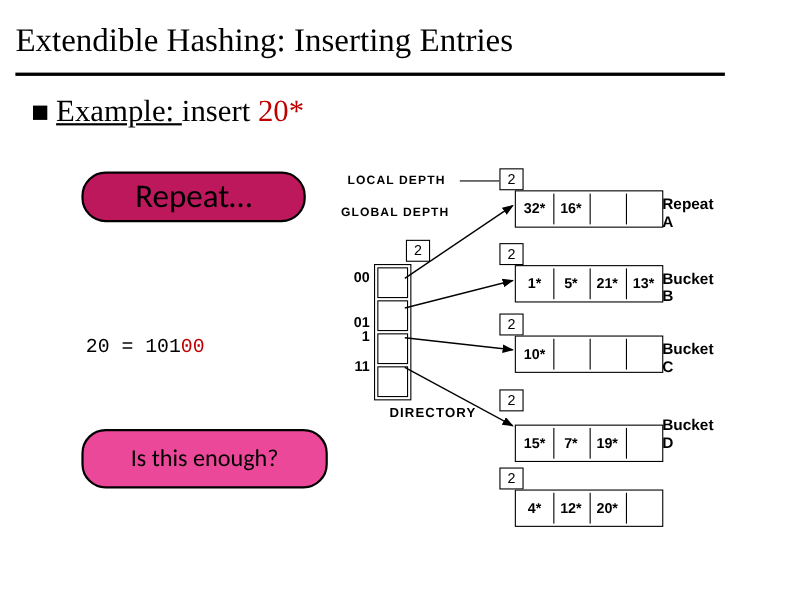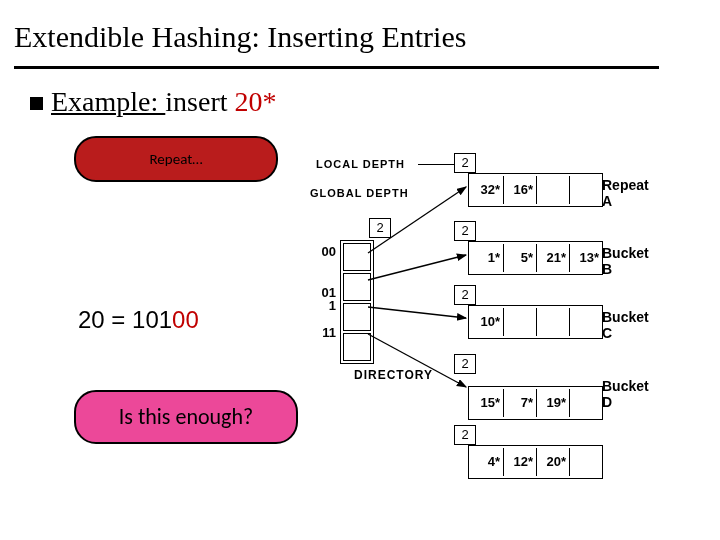--- a/index.html
+++ b/index.html
@@ -4,38 +4,38 @@
 <style>
   html,body{margin:0;padding:0;font-family:"Times New Roman",serif;background:#fff;color:#000}
   .slide{position:relative;width:656px;height:540px}
   .title{position:absolute;left:14px;top:20px;font-size:30px}
   .rule{position:absolute;left:14px;top:66px;width:645px;height:0;border-top:3px solid #000}
   .example{position:absolute;left:30px;top:86px;font-size:28px}
   .bullet-sq{display:inline-block;width:13px;height:13px;background:#000;margin-right:8px;vertical-align:1px}
   .red{color:#c00000}
   .ul{text-decoration:underline}
   .pill{position:absolute;border:2.5px solid #000;border-radius:22px;text-align:center;font-family:Calibri,Arial,sans-serif}
-  .pill-repeat{left:74px;top:136px;width:200px;height:42px;line-height:42px;font-size:15px;background:#b91c1c}
+  .pill-repeat{left:74px;top:156px;width:200px;height:42px;line-height:42px;font-size:30px;background:#be185d}
   .pill-enough{left:74px;top:390px;width:220px;height:50px;line-height:50px;font-size:22px;background:#ec4899}
-  .calc{position:absolute;left:78px;top:306px;font-family:Liberation Sans, sans-serif;font-size:24px}
+  .calc{position:absolute;left:78px;top:306px;font-family:Liberation Mono, monospace;font-size:18px}
   .calc .hl{color:#c00000}
   .glabel{position:absolute;font-family:Arial,sans-serif;font-weight:bold;font-size:11px;letter-spacing:1px}
   .local-label{left:316px;top:158px}
   .global-label{left:310px;top:187px}
   .ldline{position:absolute;left:418px;top:164px;width:36px;height:0;border-top:1px solid #000}
   .depthbox{position:absolute;width:20px;height:18px;border:1.5px solid #000;font:13px/18px Arial,sans-serif;text-align:center;background:#fff}
   .gdepth{left:369px;top:218px}
   
   .dir{position:absolute;left:340px;top:240px;border:1.5px solid #000}
   .dir td{border:1.5px solid #000;width:24px;height:24px}
   .dir-lbl{position:absolute;font:bold 13px Arial,sans-serif;text-align:right;width:22px}
   .dirtext{position:absolute;left:354px;top:368px;font:bold 12px Arial,sans-serif;letter-spacing:1px}
   
   .bucket{position:absolute;border:1.5px solid #000;height:26px;background:#fff}
-  .bucket td{border-left:1.5px solid #000;width:28px;height:26px;font:13px/26px Arial,sans-serif;font-weight:bold;text-align:right}
+  .bucket td{border-left:1.5px solid #000;width:28px;height:26px;font:13px/26px Arial,sans-serif;font-weight:bold;text-align:center}
   .bucket td:first-child{border-left:none}
   .blabel{position:absolute;font:bold 14px Arial,sans-serif}
   .blabel-sm{position:absolute;font:bold 13px Arial,sans-serif;line-height:14px}
   
   .bA{left:468px;top:173px}
   .bB{left:468px;top:241px}
   .bC{left:468px;top:305px}
   .bD{left:468px;top:386px}
   .bE{left:468px;top:445px}
   .ldA{left:454px;top:153px}.lblA{left:602px;top:177px}

